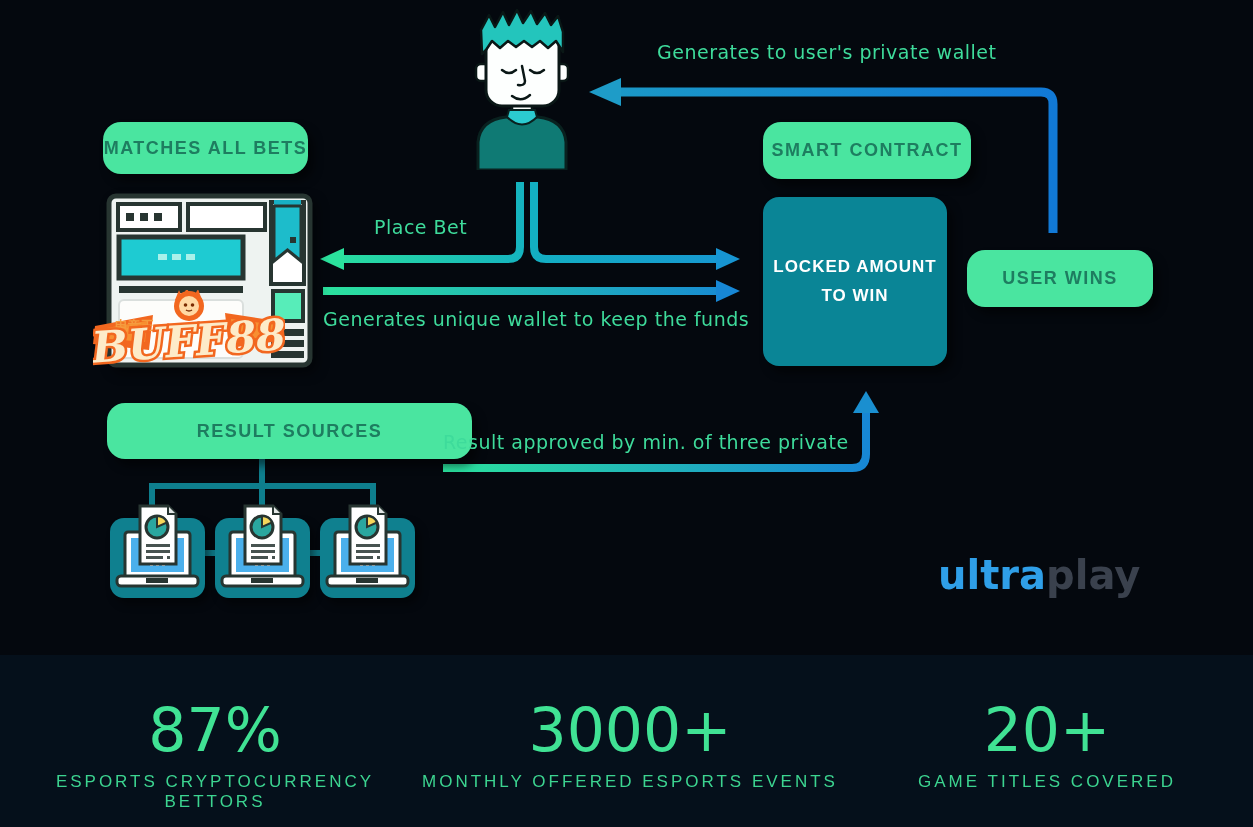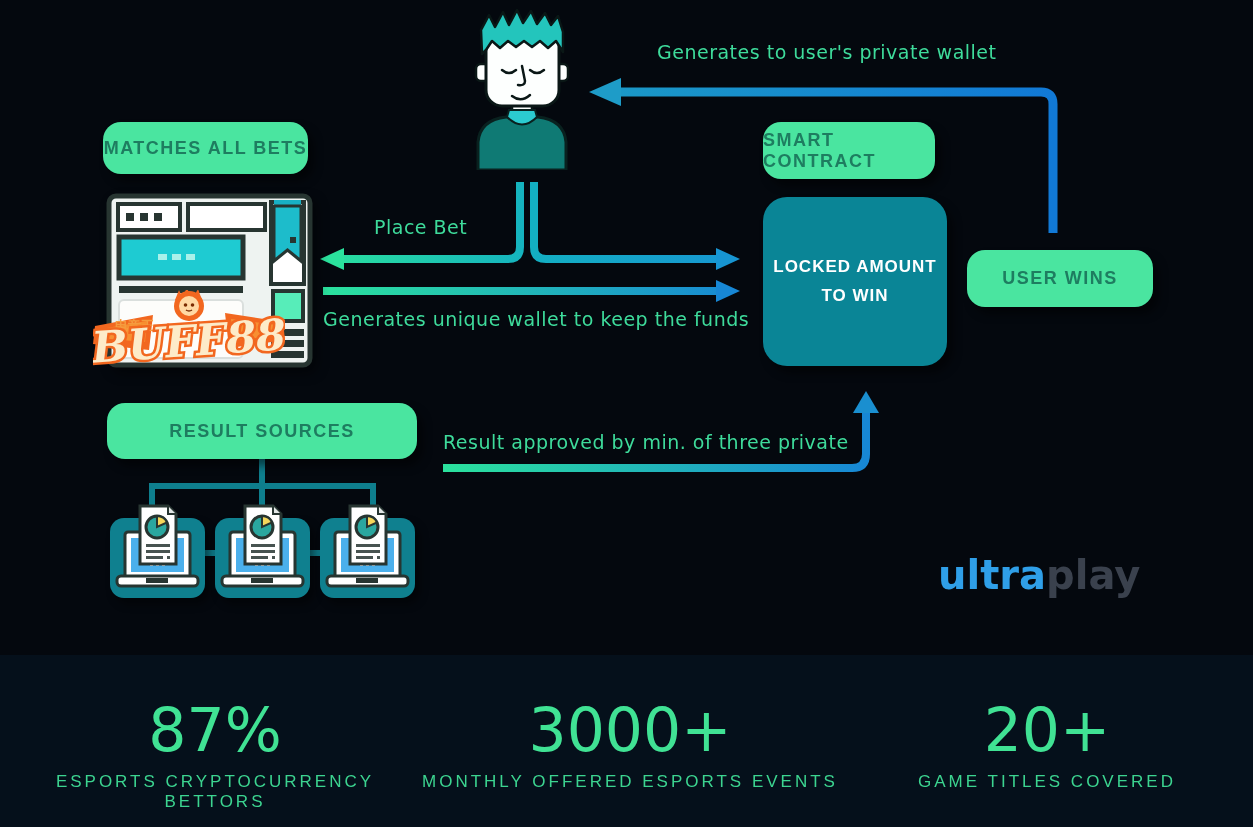--- a/index.html
+++ b/index.html
@@ -6,26 +6,26 @@
   .canvas{position:relative;width:1253px;height:827px;background:#04080E;overflow:hidden;
           font-family:"DejaVu Sans",sans-serif;}
   .stats-strip{position:absolute;left:0;top:655px;width:1253px;height:172px;background:#05101B;}
   svg{display:block;}
   
   .pill{position:absolute;background:#4AE5A0;border-radius:18px;color:#1E7D60;
         display:flex;align-items:center;justify-content:center;
         font-family:"Liberation Sans",sans-serif;font-weight:bold;font-size:18px;
         letter-spacing:1.5px;box-shadow:6px 7px 9px rgba(0,0,0,.5);z-index:3;}
   .pill-matches{left:103px;top:122px;width:205px;height:52px;}
-  .pill-smart{left:763px;top:122px;width:172px;height:57px;}
+  .pill-smart{left:763px;top:122px;width:208px;height:57px;}
   .pill-userwins{left:967px;top:250px;width:186px;height:57px;}
-  .pill-results{left:107px;top:403px;width:310px;height:56px;}
+  .pill-results{left:107px;top:403px;width:365px;height:56px;}
   
   .locked-box{position:absolute;left:763px;top:197px;width:184px;height:169px;background:#0A8596;
-        border-radius:24px;color:#FFFFFF;display:flex;flex-direction:column;align-items:center;
+        border-radius:16px;color:#FFFFFF;display:flex;flex-direction:column;align-items:center;
         justify-content:center;font-family:"Liberation Sans",sans-serif;font-weight:bold;
         font-size:17px;letter-spacing:1px;line-height:1.65;box-shadow:6px 7px 9px rgba(0,0,0,.5);z-index:3;}
   
   .flow-label{position:absolute;color:#3EDB9B;font-size:19px;letter-spacing:.5px;z-index:3;
         font-family:"DejaVu Sans",sans-serif;}
   .lbl-credited{left:657px;top:41px;}
   .lbl-placebet{left:374px;top:216px;}
   .lbl-generates{left:323px;top:308px;}
   .lbl-result{left:443px;top:431px;}
   

